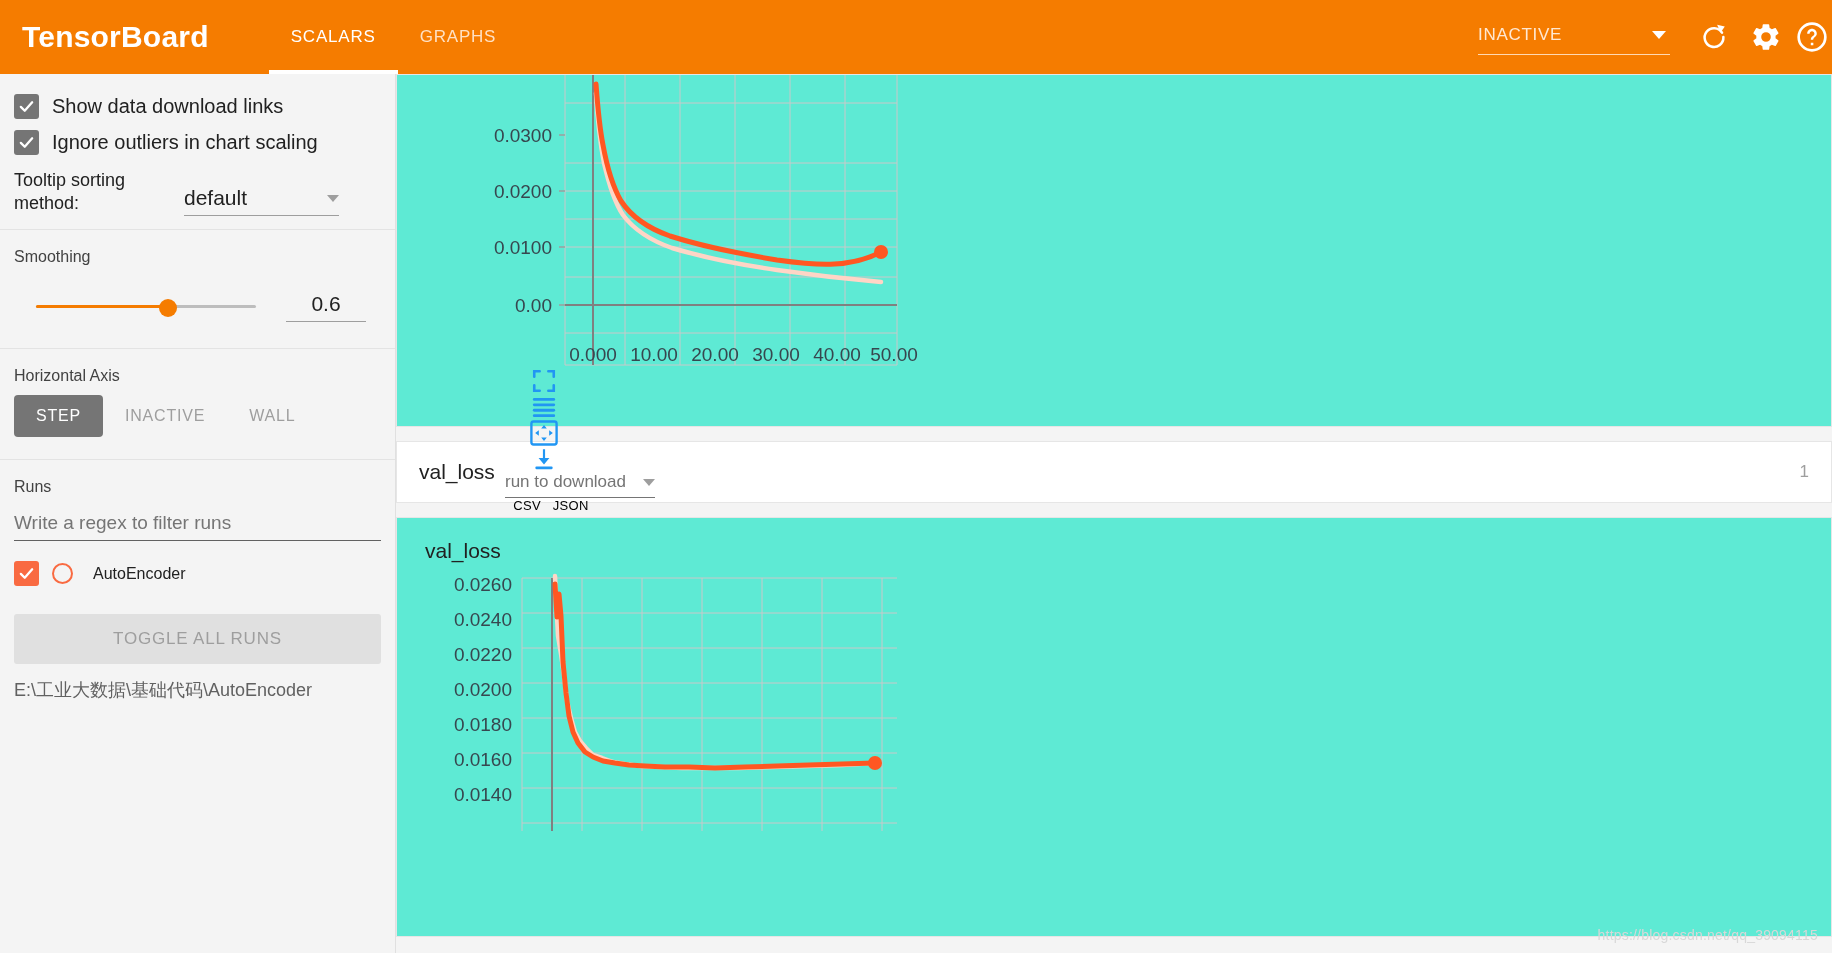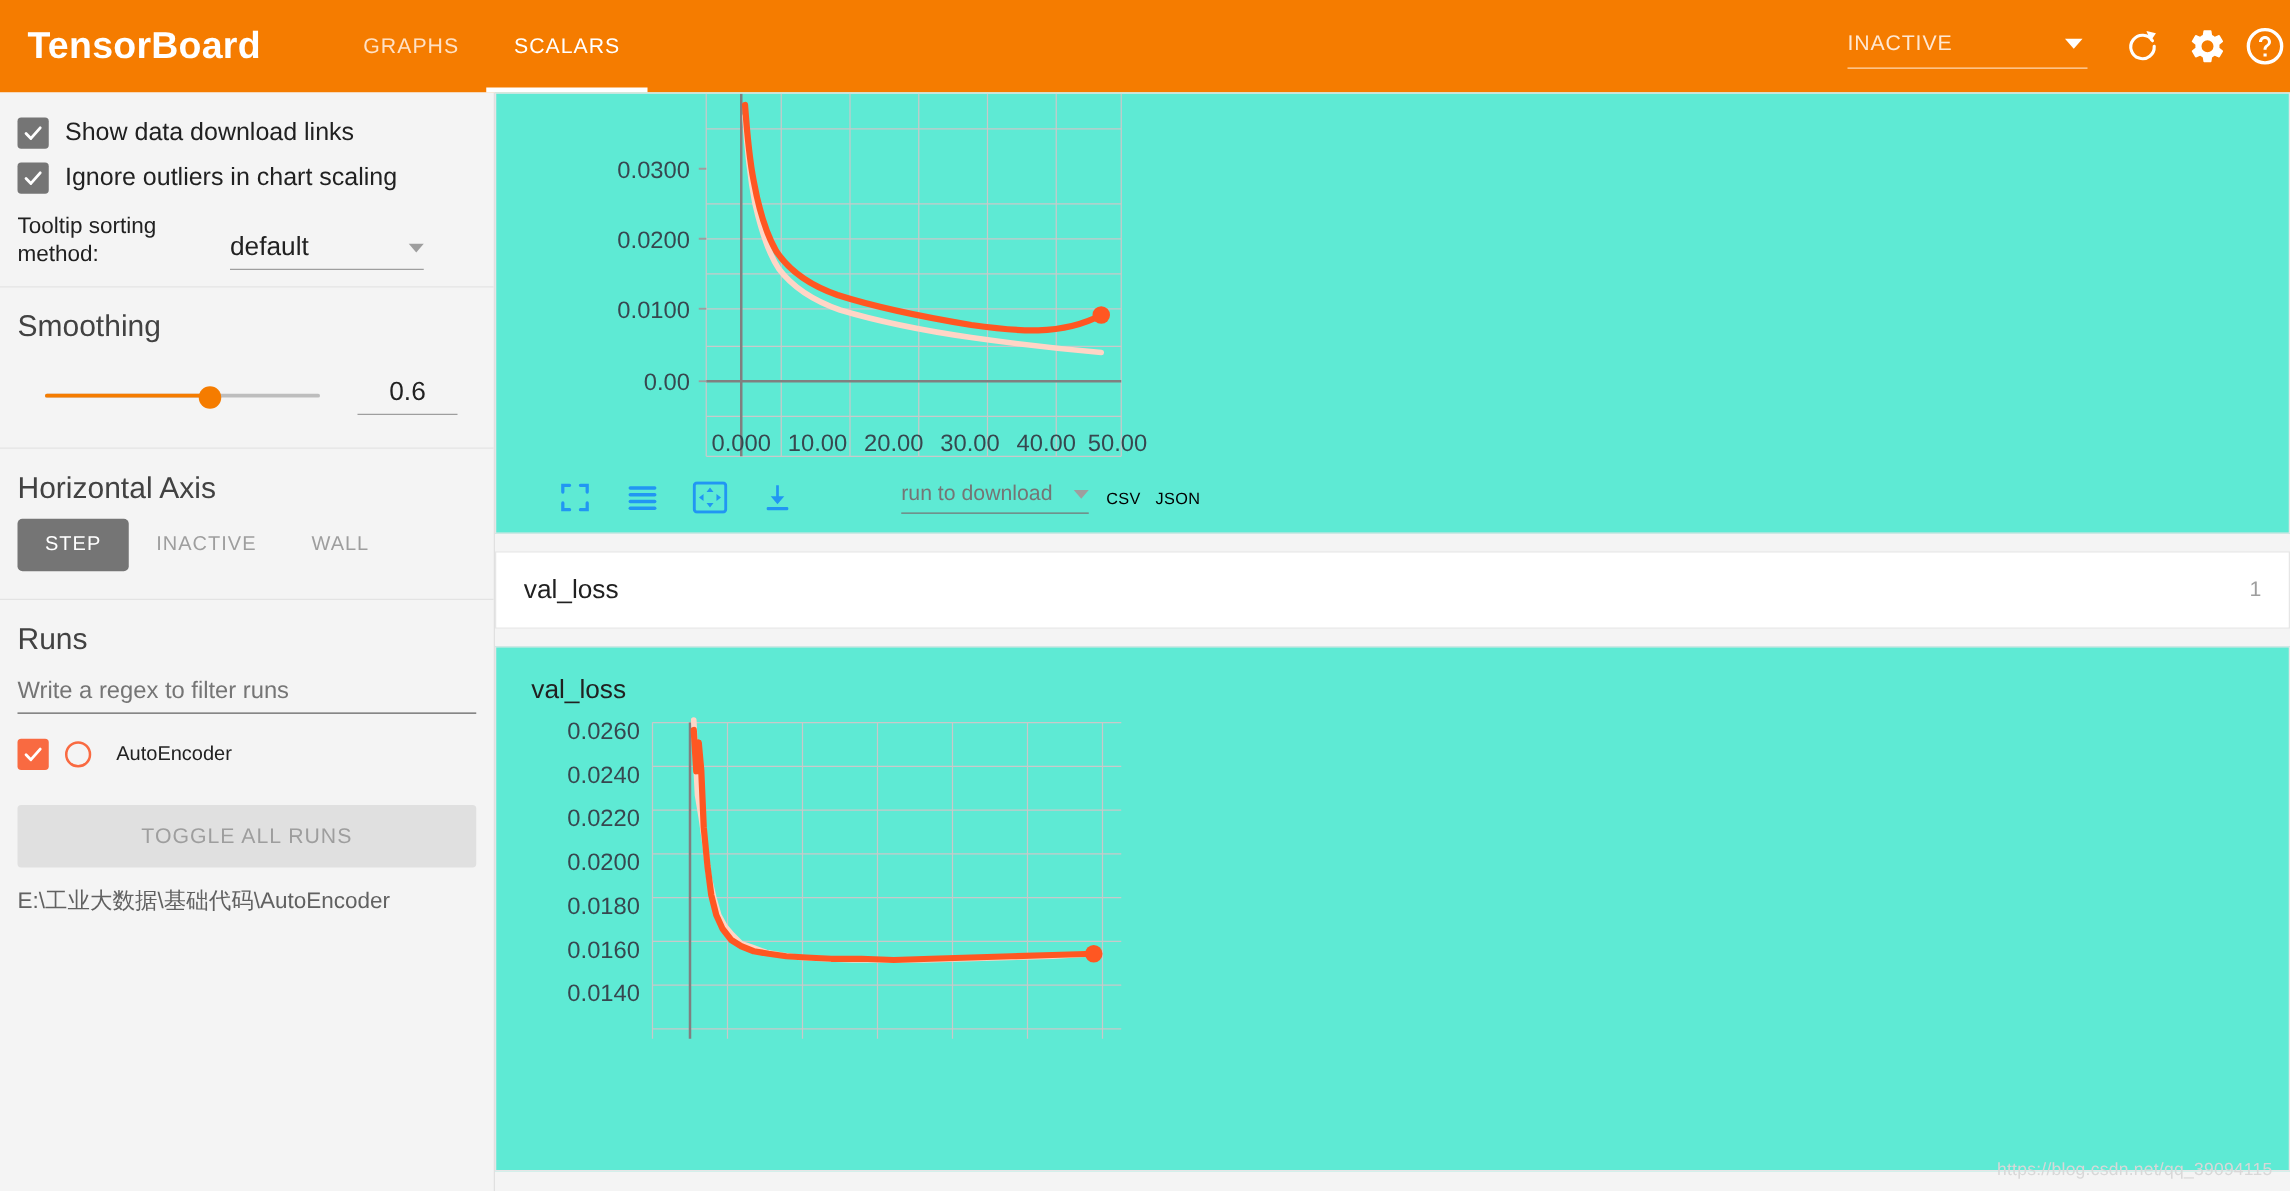--- a/index.html
+++ b/index.html
@@ -69,21 +69,21 @@
   .cbox.orange{ background:#f96a41; }
   .cbox svg{ display:block; }
   .cblabel{ font-size:20px; color:#212121; }
   .tooltip-row{ display:flex; align-items:flex-end; margin-top:14px; }
   .tooltip-label{ font-size:18px; color:#212121; line-height:1.28; width:170px; }
   .tt-select{ position:relative; width:155px; display:flex; align-items:center; padding-bottom:5px; cursor:pointer;}
   .tt-select .val{ font-size:21px; color:#212121; flex:1; }
   .tt-select .caret{ width:0;height:0;border-left:6px solid transparent;border-right:6px solid transparent;border-top:7px solid #9e9e9e; }
   .tt-select .underline{ position:absolute; left:0; right:0; bottom:-1px; height:1px; background:#9e9e9e; }
 
-  .sec-title{ font-size:24px; color:#424242; margin-bottom:6px; }
+  .sec-title{ font-size:16px; color:#424242; margin-bottom:6px; }
   .smooth-row{ display:flex; align-items:center; margin-top:26px; }
   .slider{ position:relative; width:220px; height:18px; margin-left:22px; flex:0 0 220px; cursor:pointer; }
   .slider .track{ position:absolute; top:7px; left:0; right:0; height:3px; background:#bdbdbd; border-radius:2px;}
   .slider .fill{ position:absolute; top:7px; left:0; width:60%; height:3px; background:#f57c00; border-radius:2px;}
   .slider .thumb{ position:absolute; top:1px; left:calc(60% - 9px); width:18px;height:18px;border-radius:50%;background:#f57c00; }
   .smooth-val{ position:relative; width:80px; margin-left:30px; text-align:center; padding-bottom:6px; }
   .smooth-val .v{ font-size:21px; color:#212121; }
   .smooth-val .underline{ position:absolute; left:0; right:0; bottom:0; height:1px; background:#9e9e9e; }
 
   .btn-group{ display:flex; align-items:center; margin-top:10px; }
@@ -106,21 +106,21 @@
   .logdir{ margin-top:14px; font-size:18px; color:#616161; white-space:nowrap; }
 
   
   .main{ flex:1; background:#f4f4f4; position:relative; overflow:hidden; }
   .card{ background:#5eead4; border:1px solid #e6e6e6; }
   .card-top{ margin:0 0 0 0; height:353px; position:relative; }
   .chart-area{ position:relative; }
   .chart-title{ font-size:21px; color:#212121; }
   .axis-label{ font-size:19px; fill:#37474f; font-family:"Liberation Sans", sans-serif; }
 
-  .chart-toolbar{ display:flex; align-items:center; padding-left:36px; height:60px; }
+  .chart-toolbar{ display:flex; align-items:center; padding-left:36px; height:60px;flex-direction:column; }
   .tb-icon{ width:54px; height:42px; display:flex; align-items:center; justify-content:center; cursor:pointer;}
   .dl-select{ position:relative; width:150px; margin-left:72px; padding-bottom:6px; display:flex; align-items:center; cursor:pointer;}
   .dl-select .val{ font-size:17px; color:#757575; flex:1;}
   .dl-select .caret{ width:0;height:0;border-left:6px solid transparent;border-right:6px solid transparent;border-top:7px solid #9e9e9e;}
   .dl-select .underline{ position:absolute; left:0; right:0; bottom:0; height:1.5px; background:#757575; }
   .fmt-links{ margin-left:14px; font-size:13px; color:#000; letter-spacing:.3px; }
   .fmt-links span{ cursor:pointer; }
 
   .section-header{
     background:#fff; border:1px solid #e6e6e6; height:62px; display:flex; align-items:center;
@@ -135,25 +135,25 @@
     position:absolute; right:14px; bottom:10px; font-size:14px; color:#d8d8d8;
     letter-spacing:.2px; pointer-events:none;
   }
 </style>
 </head>
 <body>
 
 <div class="header">
   <div class="brand">TensorBoard</div>
   <div class="tabs">
+    <div class="tab active">
+      <span>SCALARS</span>
+    </div>
     <div class="tab">
       <span>GRAPHS</span>
-    </div>
-    <div class="tab active">
-      <span>SCALARS</span>
     </div>
   </div>
 
   <div class="header-right">
     <div class="inactive-select">
       <span class="val">INACTIVE</span>
       <span class="caret"></span>
       <span class="underline"></span>
     </div>
     <div class="hicon">

